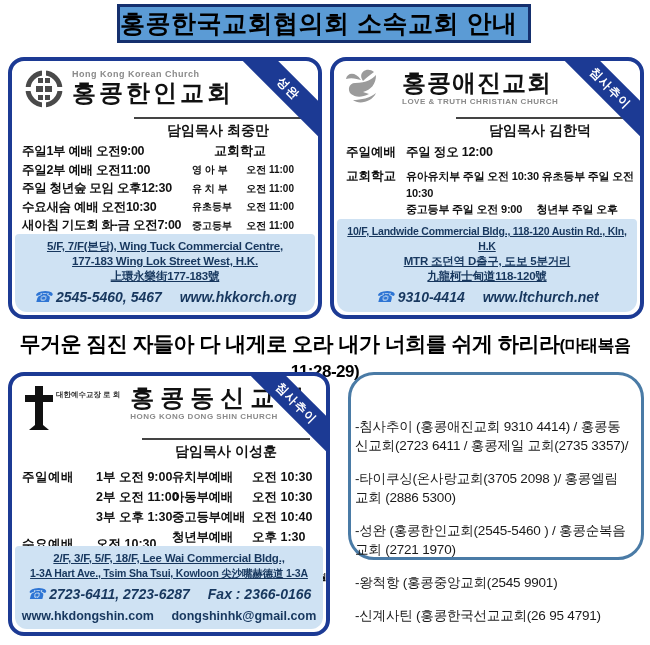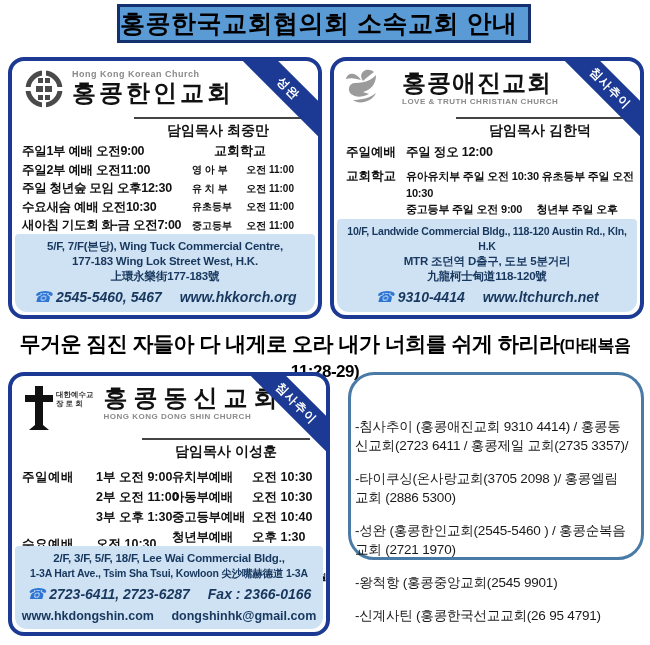--- a/index.html
+++ b/index.html
@@ -56,42 +56,42 @@
   .ds-row .ds-label { width: 74px; letter-spacing: 0.5px; flex-shrink: 0; }
   .ds-col-right .ds-label { width: 80px; letter-spacing: -0.3px; }
   .ds-gap { margin-top: 7px; }
   .ds-note { font-size: 9px; align-self: center; }
   
   .card-footer {
     position: absolute; left: 3px; right: 3px; bottom: 3px;
     background: #cfe2f3; border-radius: 4px 4px 12px 12px;
     text-align: center; padding: 5px 2px 6px;
   }
-  .addr { font-size: 11.5px; font-weight: bold; color: #17375e; line-height: 15px; letter-spacing: -0.2px; }
+  .addr { font-size: 11.5px; font-weight: bold; color: #17375e; line-height: 15px; letter-spacing: -0.2px; text-decoration: underline; }
   .addr-wide { font-size: 10.5px; }
   .contact-line { font-size: 14px; font-weight: bold; color: #17375e; margin-top: 4px; font-style: italic; }
   .contact-line2 { font-size: 12.5px; font-weight: bold; color: #17375e; margin-top: 6px; }
   .phone-icon { color: #2e75d4; font-size: 15px; font-weight: normal; }
   .sp { display: inline-block; width: 14px; }
   
   .verse {
     position: absolute; left: 0; top: 330px; width: 650px; text-align: center;
     font-size: 21px; font-weight: bold; color: #000; letter-spacing: -0.5px;
   }
   .verse-ref { font-size: 17px; }
   
   .directory {
     position: absolute; left: 348px; top: 372px; width: 296px; height: 188px;
     border: 3px solid #4a7ba6; border-radius: 26px; background: #fff;
     padding: 42px 12px 8px 4px;
   }
   .dir-entry { font-size: 13.5px; color: #1a1a1a; line-height: 19px; margin-bottom: 14px; letter-spacing: -0.2px; }
   
   .logo-box { flex-shrink: 0; }
-  .denom-col { display: flex; flex-direction: column; justify-content: center; margin: 6px 2px 0 2px; }
+  .denom-col { display: flex; flex-direction: row; justify-content: center; margin: 6px 2px 0 2px; }
   .denom-col span { font-size: 7.5px; font-weight: bold; color: #333; line-height: 9px; }
 </style>
 </head>
 <body>
 
 <div class="title-bar">
   <span>홍콩한국교회협의회 소속교회 안내</span>
 </div>
 
 <div class="card card-hanin">

